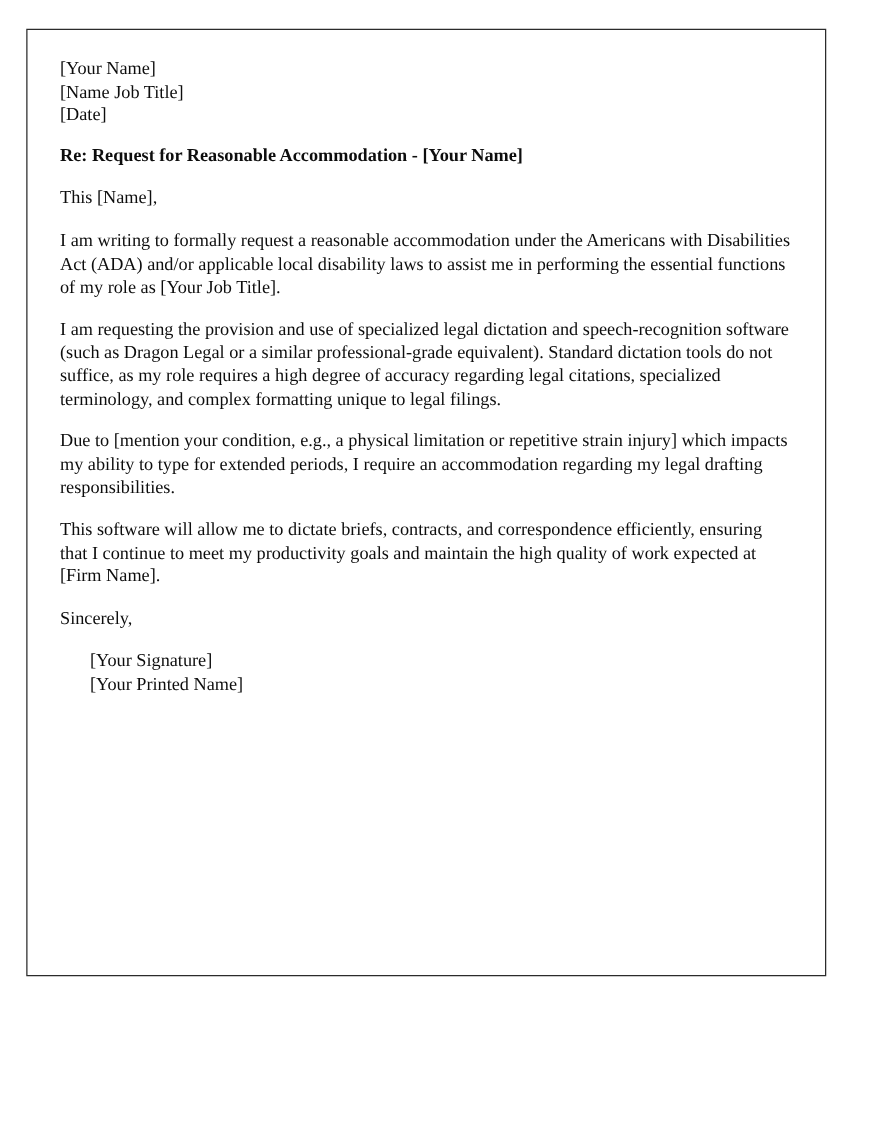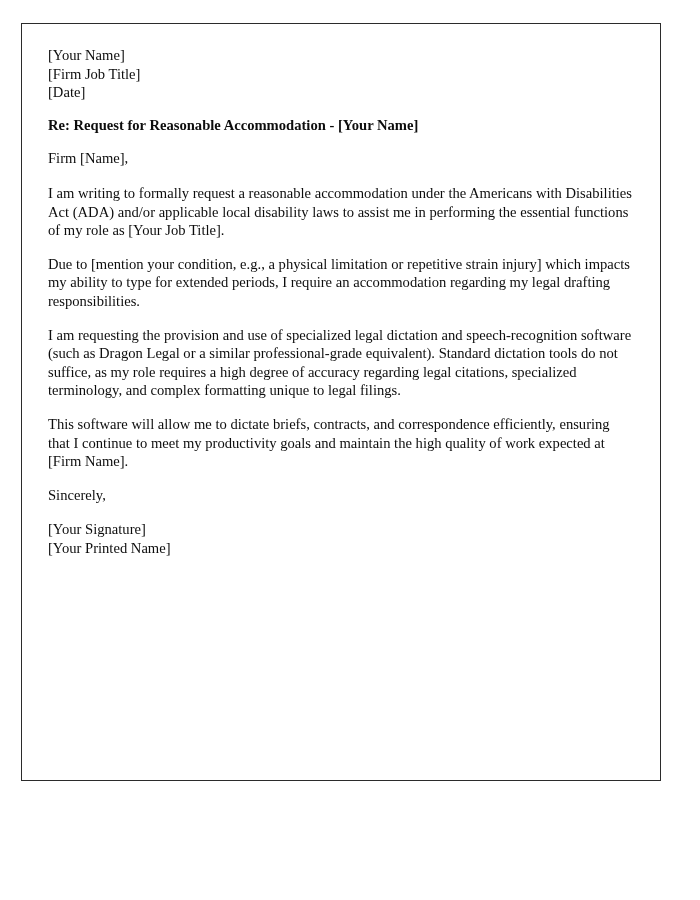--- a/index.html
+++ b/index.html
@@ -38,20 +38,21 @@
   .block {
     margin: 0 0 15px 0;
     font-size: 14.6px;
     line-height: 18.6px;
     text-align: left;
     color: #0d0d0d;
   }
 
   .block:last-child {
     margin-bottom: 0;
+    margin-left: 24px;
   }
 
   .block .line {
     display: block;
   }
 
   .subject-line {
     font-weight: bold;
   }
 
@@ -73,32 +74,32 @@
   }
 </style>
 </head>
 <body>
 
 <div class="page-frame">
   <div class="letter-body">
 
     <div class="block tight-gap">
       <span class="line">[Your Name]</span>
-      <span class="line">[Firm Job Title]</span>
+      <span class="line">[Name Job Title]</span>
       <span class="line">[Date]</span>
     </div>
 
 
     <div class="block subject-line">Re: Request for Reasonable Accommodation - [Your Name]</div>
 
-    <div class="block salutation">Firm [Name],</div>
+    <div class="block salutation">This [Name],</div>
 
     <div class="block">I am writing to formally request a reasonable accommodation under the Americans with Disabilities Act (ADA) and/or applicable local disability laws to assist me in performing the essential functions of my role as [Your Job Title].</div>
+    <div class="block">I am requesting the provision and use of specialized legal dictation and speech-recognition software (such as Dragon Legal or a similar professional-grade equivalent). Standard dictation tools do not suffice, as my role requires a high degree of accuracy regarding legal citations, specialized terminology, and complex formatting unique to legal filings.</div>
     <div class="block">Due to [mention your condition, e.g., a physical limitation or repetitive strain injury] which impacts my ability to type for extended periods, I require an accommodation regarding my legal drafting responsibilities.</div>
-    <div class="block">I am requesting the provision and use of specialized legal dictation and speech-recognition software (such as Dragon Legal or a similar professional-grade equivalent). Standard dictation tools do not suffice, as my role requires a high degree of accuracy regarding legal citations, specialized terminology, and complex formatting unique to legal filings.</div>
     <div class="block">This software will allow me to dictate briefs, contracts, and correspondence efficiently, ensuring that I continue to meet my productivity goals and maintain the high quality of work expected at [Firm Name].</div>
 
     <div class="block closing-word">Sincerely,</div>
 
     <div class="block signature-block">
       <span class="line">[Your Signature]</span>
       <span class="line">[Your Printed Name]</span>
     </div>
 
   </div>

